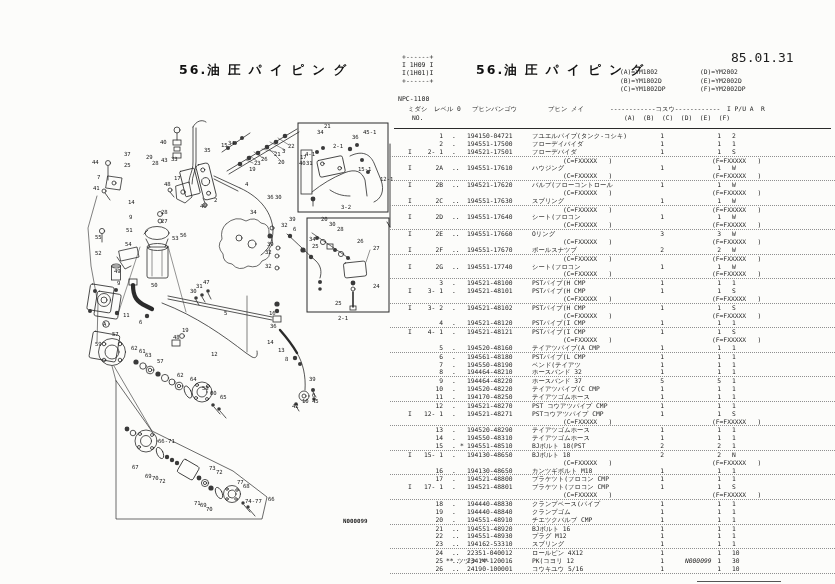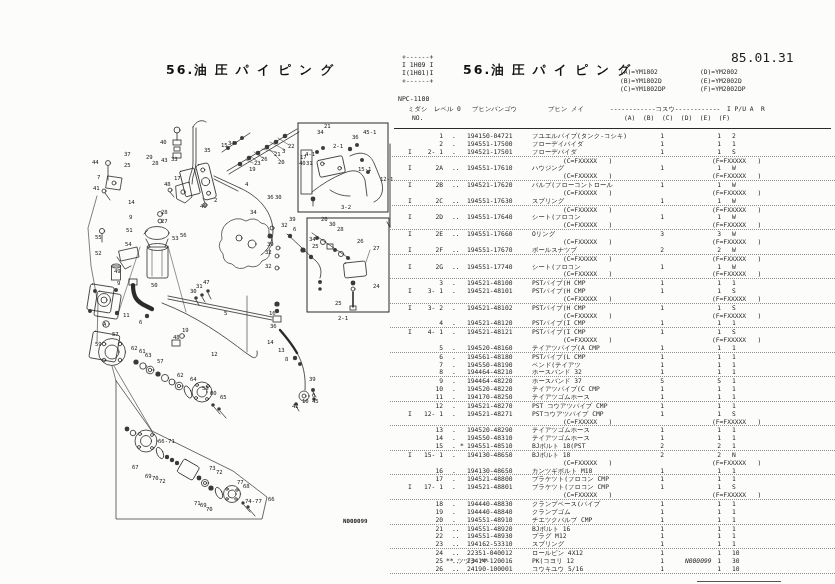--- a/index.html
+++ b/index.html
@@ -1,21 +1,21 @@
 <!DOCTYPE html>
 <html><head>
 <meta charset="utf-8">
 <style>
   html,body{margin:0;padding:0;background:#e8e8e8;}
   #sheet{position:relative;width:835px;height:584px;background:#fcfcfa;overflow:hidden;
          font-family:"DejaVu Sans Mono","Liberation Mono",monospace;color:#1c1c1c;}
   .abs{position:absolute;white-space:pre;}
   .mono{font-family:"DejaVu Sans Mono","Liberation Mono",monospace;}
   .sans{font-family:"DejaVu Sans","Liberation Sans",sans-serif;}
-  .title{font-size:12.5px;font-weight:bold;letter-spacing:2px;color:#111;}
+  .title{font-size:12.5px;font-weight:bold;letter-spacing:2px;color:#111;margin-left:13px;}
   .small{font-size:6.3px;line-height:7.85px;}
   .h65{font-size:6.5px;line-height:8px;}
   
   #pageR{position:absolute;left:390px;top:50px;width:445px;height:534px;font-size:6.3px;}
   #rows{position:absolute;left:0;top:82px;width:445px;}
   .prow{position:relative;height:7.853px;line-height:7.853px;font-size:6.3px;}
   .prow>span{position:absolute;top:0;white-space:pre;}
   .cpre{left:18px;} .cno{left:26px;width:27px;text-align:right;} .clv{left:62px;}
   .cst{left:70px;} .cpn{left:77px;} .cnm{left:142px;}
   .cq1{left:240px;width:34px;text-align:right;} .cq2{left:297px;width:34px;text-align:right;}

